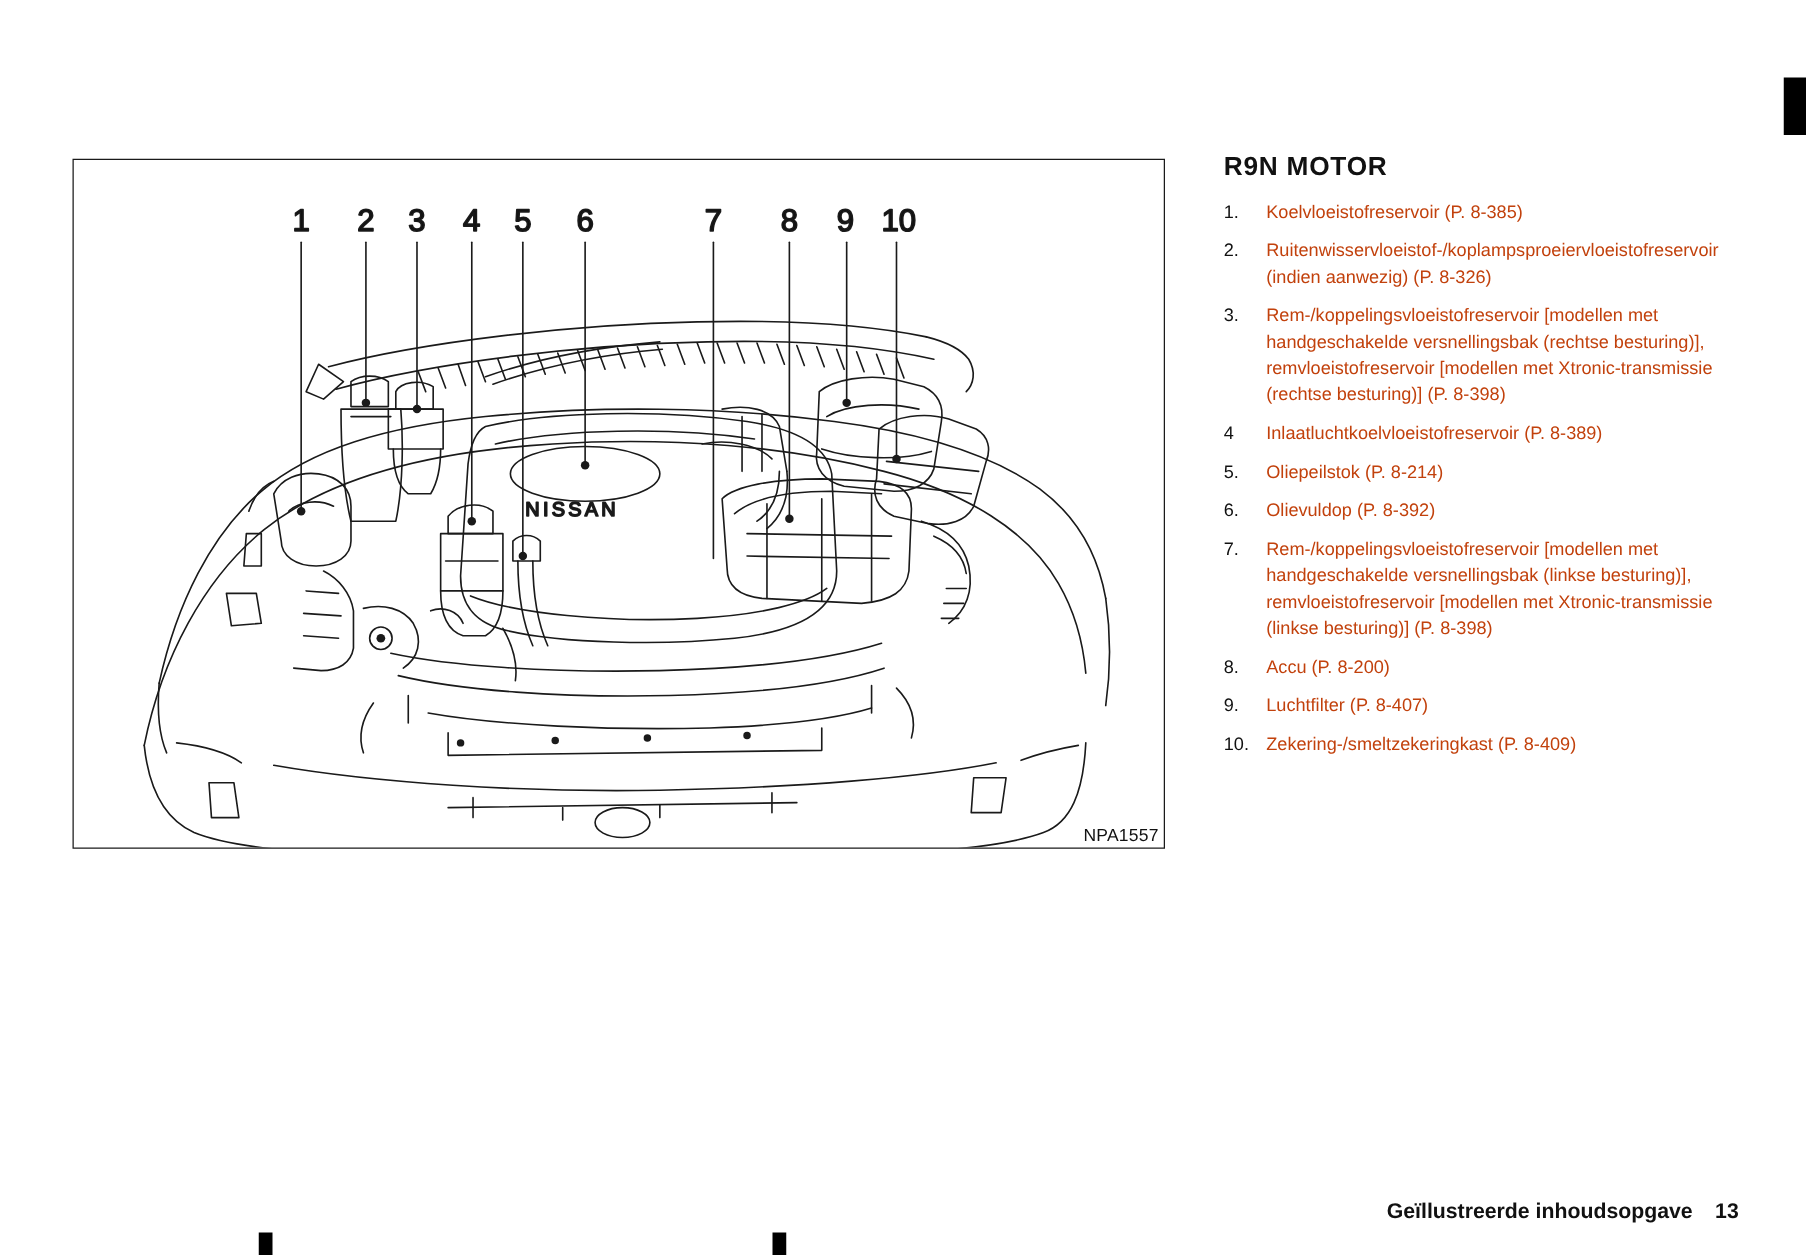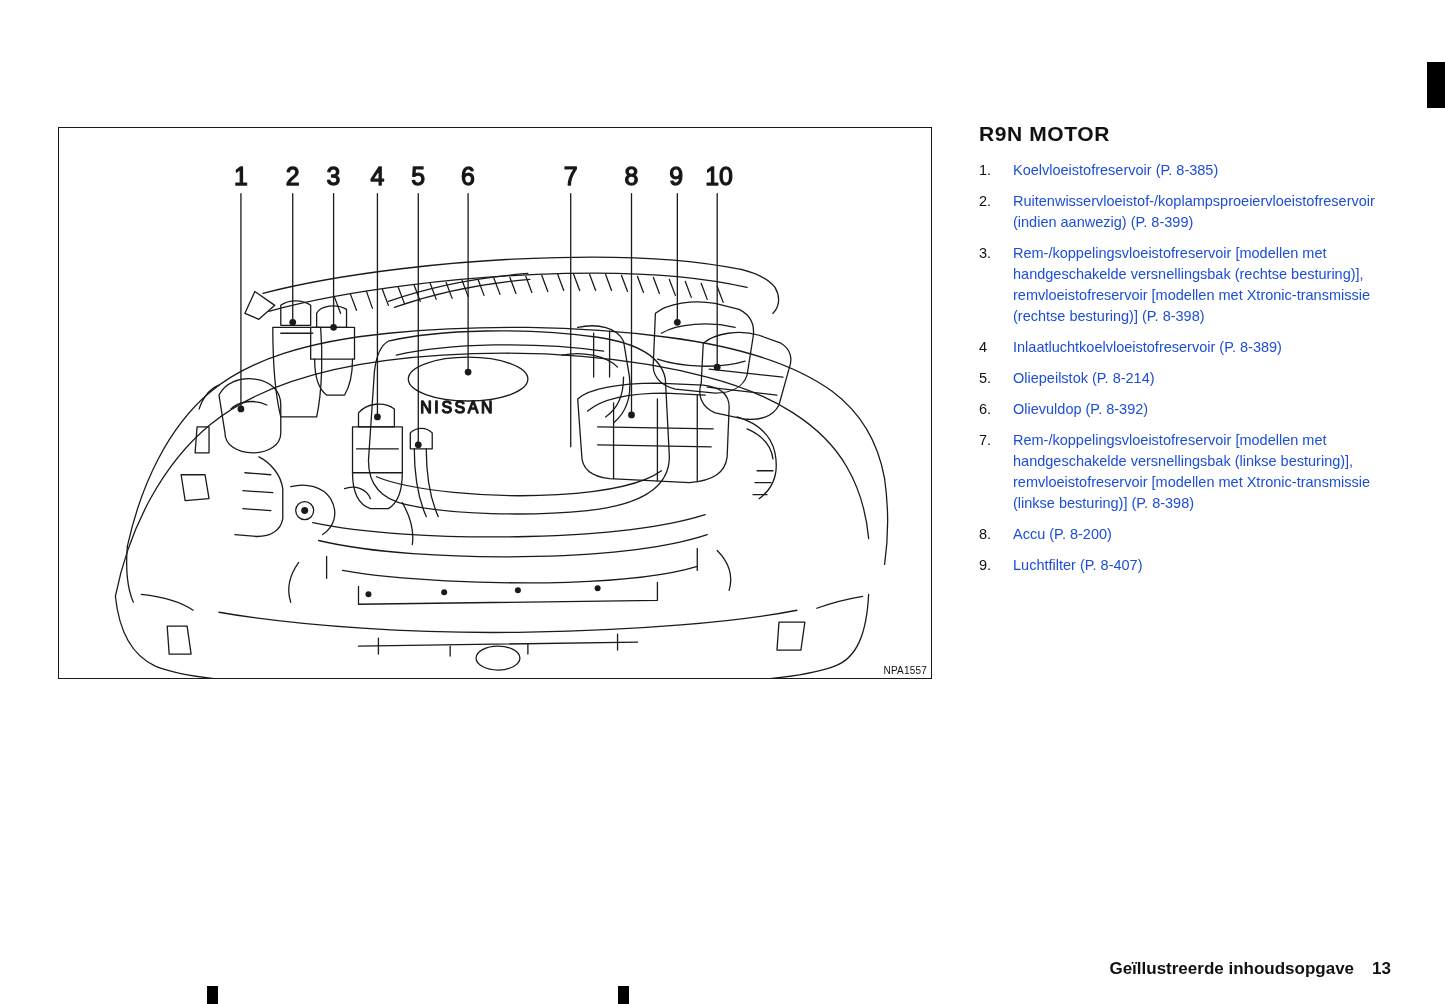--- a/index.html
+++ b/index.html
@@ -41,21 +41,21 @@
     position: absolute;
     left: 0;
     top: 0;
     width: 100%;
     height: 100%;
   }
   .fig-code {
     position: absolute;
     right: 4px;
     bottom: 2px;
-    font-size: 10px;
+    font-size: 14px;
     letter-spacing: .2px;
     color: #111;
   }
 
   
   .content-col {
     position: absolute;
     left: 968px;
     top: 122px;
     width: 420px;
@@ -80,21 +80,21 @@
   .item-num {
     flex: 0 0 34px;
     font-size: 14.5px;
     line-height: 21px;
     color: #111;
   }
   .item-text {
     flex: 1 1 auto;
     font-size: 14.5px;
     line-height: 21px;
-    color: #1d4ed8;
+    color: #c2410c;
   }
 
   
   .footer {
     position: absolute;
     right: 54px;
     bottom: 25px;
     display: flex;
     align-items: baseline;
     gap: 18px;
@@ -279,21 +279,21 @@
 <div class="content-col">
   <h1 class="section-title">R9N MOTOR</h1>
 
   <ul class="item-list">
     <li class="item-row">
       <span class="item-num">1.</span>
       <span class="item-text">Koelvloeistofreservoir (P. 8-385)</span>
     </li>
     <li class="item-row">
       <span class="item-num">2.</span>
-      <span class="item-text">Ruitenwisservloeistof-/koplampsproeiervloeistofreservoir (indien aanwezig) (P. 8-399)</span>
+      <span class="item-text">Ruitenwisservloeistof-/koplampsproeiervloeistofreservoir (indien aanwezig) (P. 8-326)</span>
     </li>
     <li class="item-row">
       <span class="item-num">3.</span>
       <span class="item-text">Rem-/koppelingsvloeistofreservoir [modellen met handgeschakelde versnellingsbak (rechtse besturing)], remvloeistofreservoir [modellen met Xtronic-transmissie (rechtse besturing)] (P. 8-398)</span>
     </li>
     <li class="item-row">
       <span class="item-num">4</span>
       <span class="item-text">Inlaatluchtkoelvloeistofreservoir (P. 8-389)</span>
     </li>
     <li class="item-row">
@@ -308,20 +308,24 @@
       <span class="item-num">7.</span>
       <span class="item-text">Rem-/koppelingsvloeistofreservoir [modellen met handgeschakelde versnellingsbak (linkse besturing)], remvloeistofreservoir [modellen met Xtronic-transmissie (linkse besturing)] (P. 8-398)</span>
     </li>
     <li class="item-row">
       <span class="item-num">8.</span>
       <span class="item-text">Accu (P. 8-200)</span>
     </li>
     <li class="item-row">
       <span class="item-num">9.</span>
       <span class="item-text">Luchtfilter (P. 8-407)</span>
+    </li>
+    <li class="item-row">
+      <span class="item-num">10.</span>
+      <span class="item-text">Zekering-/smeltzekeringkast (P. 8-409)</span>
     </li>
   </ul>
 </div>
 
 <div class="footer">
   <span class="footer-title">Geïllustreerde inhoudsopgave</span>
   <span class="footer-page">13</span>
 </div>
 <div class="crop-mark crop-left"></div>
 <div class="crop-mark crop-mid"></div>

